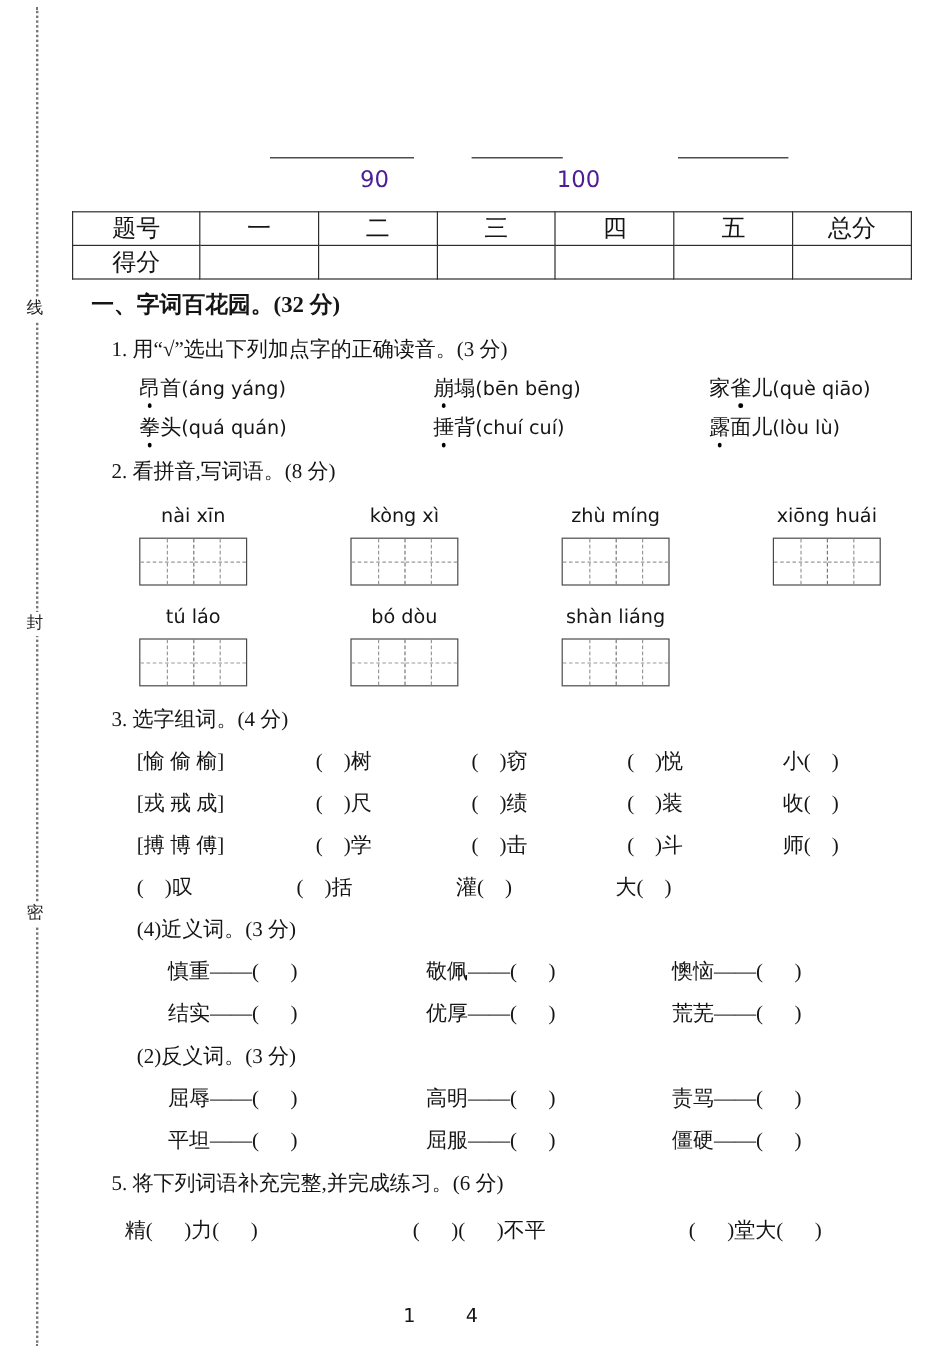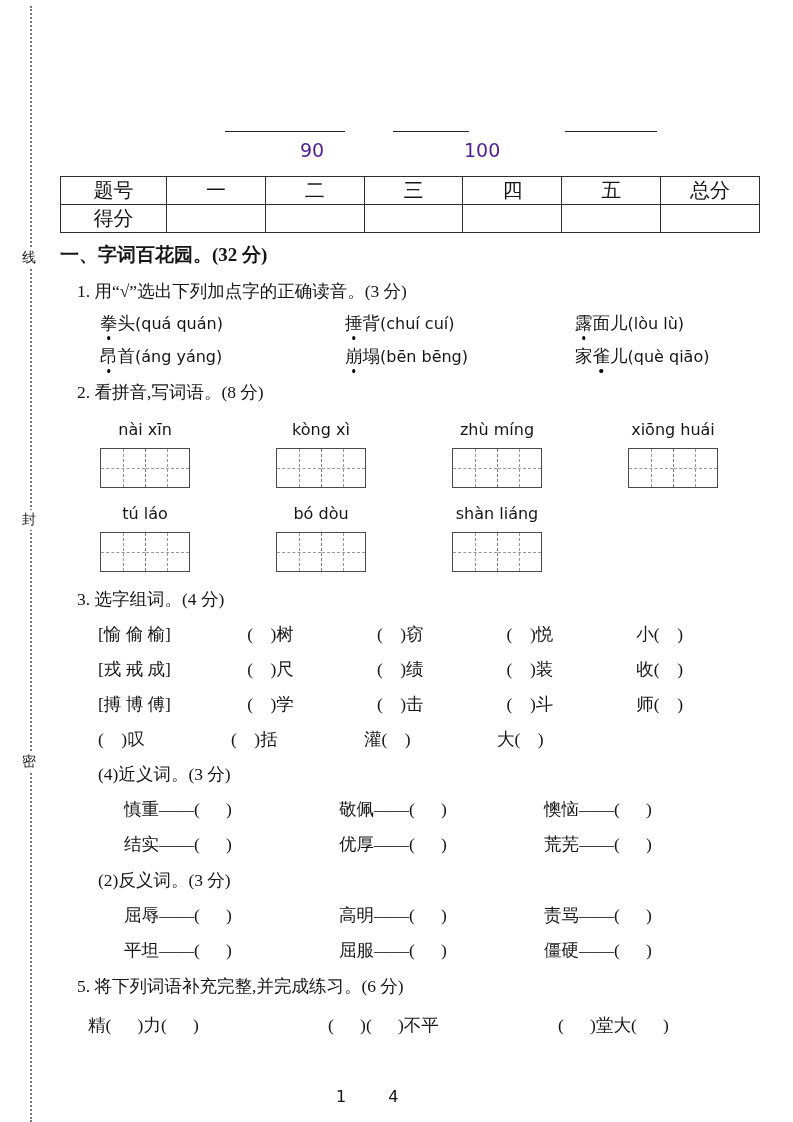--- a/index.html
+++ b/index.html
@@ -18,21 +18,21 @@
   
   .hline{position:absolute;top:131px;border-top:1.6px solid #222;height:0;}
   .hl1{left:225px;width:120px;} .hl2{left:393px;width:76px;} .hl3{left:565px;width:92px;}
   .hnum{position:absolute;top:139px;font-size:19px;font-family:"DejaVu Sans","Liberation Sans",sans-serif;color:#4c1d95;}
   .hn90{left:300px;} .hn100{left:464px;}
   
   table.score{position:absolute;left:60px;top:176px;width:700px;border-collapse:collapse;table-layout:fixed;}
   table.score td{border:1.6px solid #2e2e2e;height:26px;text-align:center;font-size:20px;padding:0;}
   table.score col.lab{width:106px;}
   
-  .content{position:absolute;left:60px;top:240px;width:706px;font-size:17.5px;line-height:1.55;}
+  .content{position:absolute;left:76px;top:240px;width:706px;font-size:17.5px;line-height:1.55;}
   .sec-title{font-weight:bold;font-size:19px;margin:0 0 6px 0;}
   .q-title{margin:9px 0 4px 17px;}
   
   .q1-row{display:flex;margin:2px 0 6px 40px;}
   .q1-row .c1{width:245px;} .q1-row .c2{width:230px;}
   .dotted{position:relative;display:inline-block;}
   .dotted::after{content:"";position:absolute;width:3.5px;height:3.5px;background:#000;border-radius:50%;left:50%;bottom:-3px;transform:translateX(-50%);}
   .opts{font-family:"DejaVu Sans","Liberation Sans",sans-serif;font-size:16px;}
   
   .q2-row{display:flex;gap:86px;margin:12px 0 14px 40px;}
@@ -104,28 +104,28 @@
     </tr>
   </tbody>
     </table>
 
   <div class="content">
 
     <div class="sec-title">一、字词百花园。(32 分)</div>
 
     <div class="q-title">1. 用“√”选出下列加点字的正确读音。(3 分)</div>
     <div class="q1-row">
+      <span class="c1"><span></span><span class="dotted">昂</span><span>首</span><span class="opts">(áng yáng)</span></span>
+      <span class="c2"><span></span><span class="dotted">崩</span><span>塌</span><span class="opts">(bēn bēng)</span></span>
+      <span class="c3"><span>家</span><span class="dotted">雀</span><span>儿</span><span class="opts">(què qiāo)</span></span>
+    </div>
+    <div class="q1-row">
       <span class="c1"><span></span><span class="dotted">拳</span><span>头</span><span class="opts">(quá quán)</span></span>
       <span class="c2"><span></span><span class="dotted">捶</span><span>背</span><span class="opts">(chuí cuí)</span></span>
       <span class="c3"><span></span><span class="dotted">露</span><span>面儿</span><span class="opts">(lòu lù)</span></span>
-    </div>
-    <div class="q1-row">
-      <span class="c1"><span></span><span class="dotted">昂</span><span>首</span><span class="opts">(áng yáng)</span></span>
-      <span class="c2"><span></span><span class="dotted">崩</span><span>塌</span><span class="opts">(bēn bēng)</span></span>
-      <span class="c3"><span>家</span><span class="dotted">雀</span><span>儿</span><span class="opts">(què qiāo)</span></span>
     </div>
 
     <div class="q-title">2. 看拼音,写词语。(8 分)</div>
     <div class="q2-row">
       <div class="q2-block">
         <div class="pinyin">nài xīn</div>
         <div class="hz-grid">
             <div class="hz-cell"></div>
             <div class="hz-cell"></div>
           </div>

